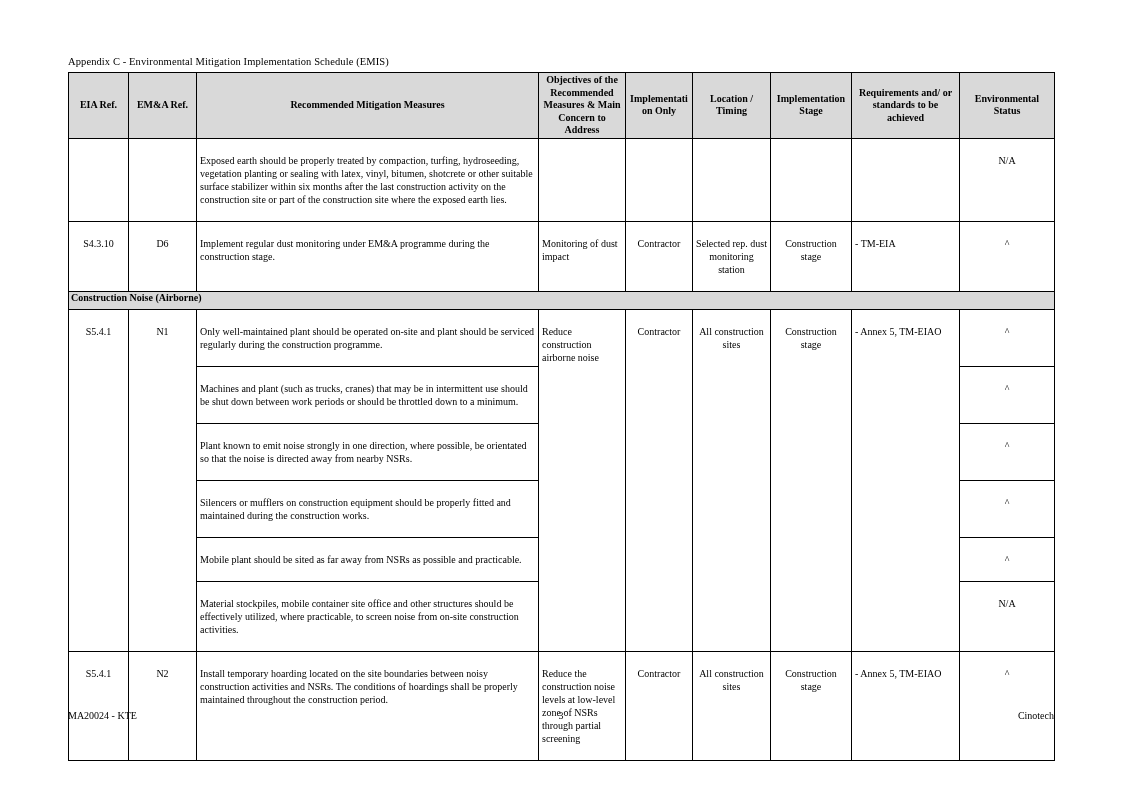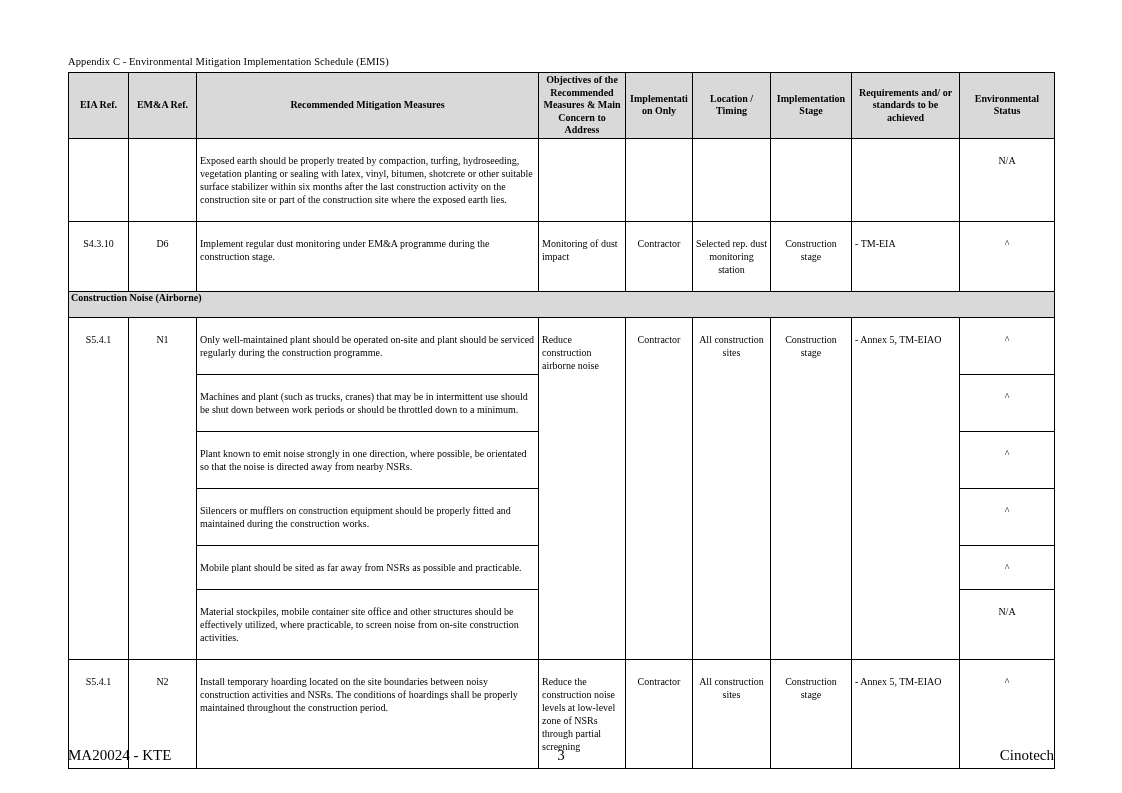--- a/index.html
+++ b/index.html
@@ -37,31 +37,31 @@
   td.obj { padding:1px 2px; }
   td.req { padding:1px 4px; }
   td.status { text-align:center; }
   tr.section-row td {
     background:#d9d9d9; font-weight:bold;
     padding:0 2px; line-height:12px;
   }
   tr.h-head { height:63px; }
   tr.h-r1   { height:73px; }
   tr.h-r2   { height:40px; }
-  tr.h-sec  { height:26px; }
+  tr.h-sec  { height:18px; }
   tr.h-n1a  { height:51px; }
   tr.h-n1b  { height:42px; }
   tr.h-n1c  { height:34px; }
   tr.h-n1d  { height:34px; }
   tr.h-n1e  { height:35px; }
   tr.h-n1f  { height:52px; }
   tr.h-n2   { height:85px; }
   .doc-footer {
-    position:absolute; left:68px; top:747px; width:986px; height:16px;
-    font-size:15px;
+    position:absolute; left:68px; top:710px; width:986px; height:16px;
+    font-size:10px;
   }
   .doc-footer .f-left   { position:absolute; left:0; top:0; }
   .doc-footer .f-center { position:absolute; left:50%; top:0; transform:translateX(-50%); }
   .doc-footer .f-right  { position:absolute; right:0; top:0; }
 </style>
 </head>
 <body>
 
 <div class="page">
 

